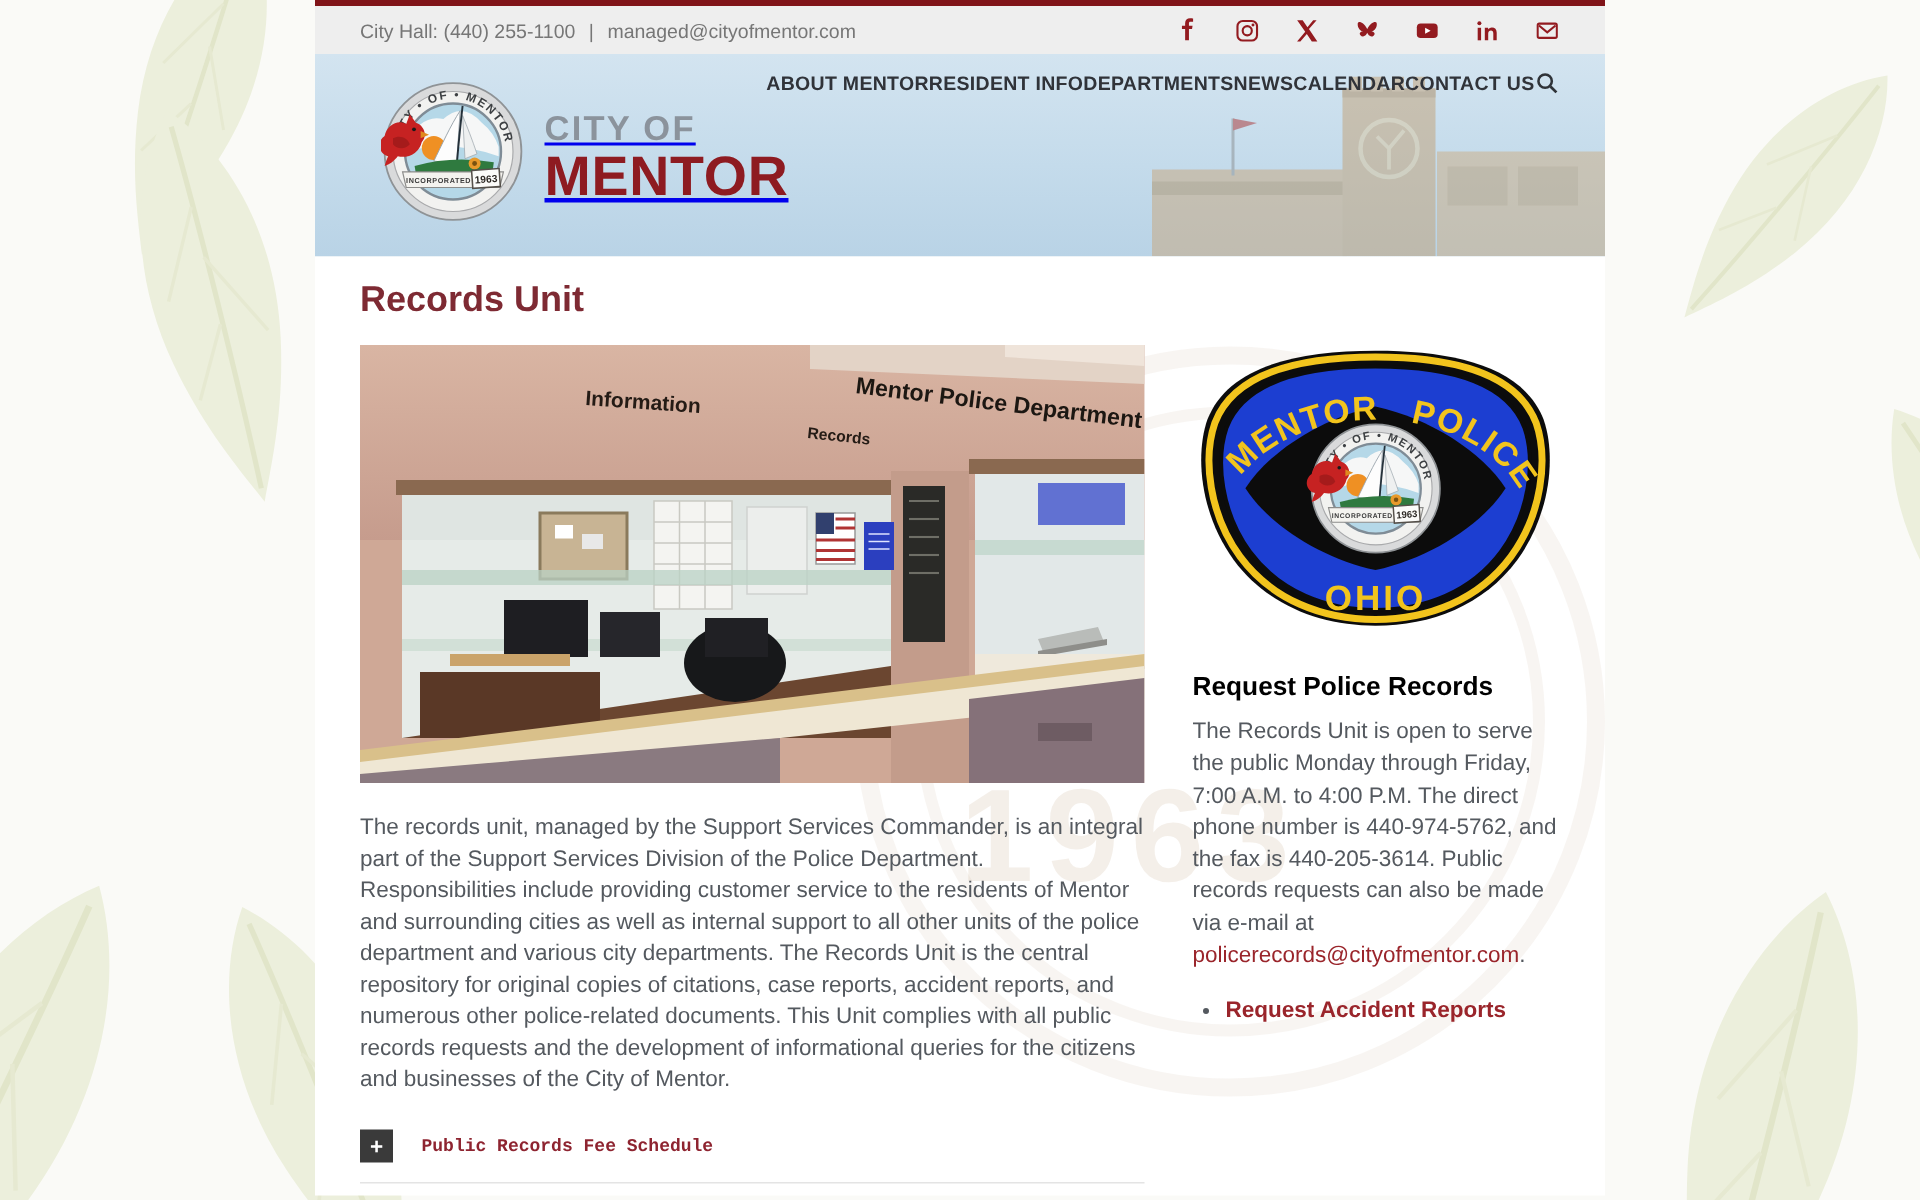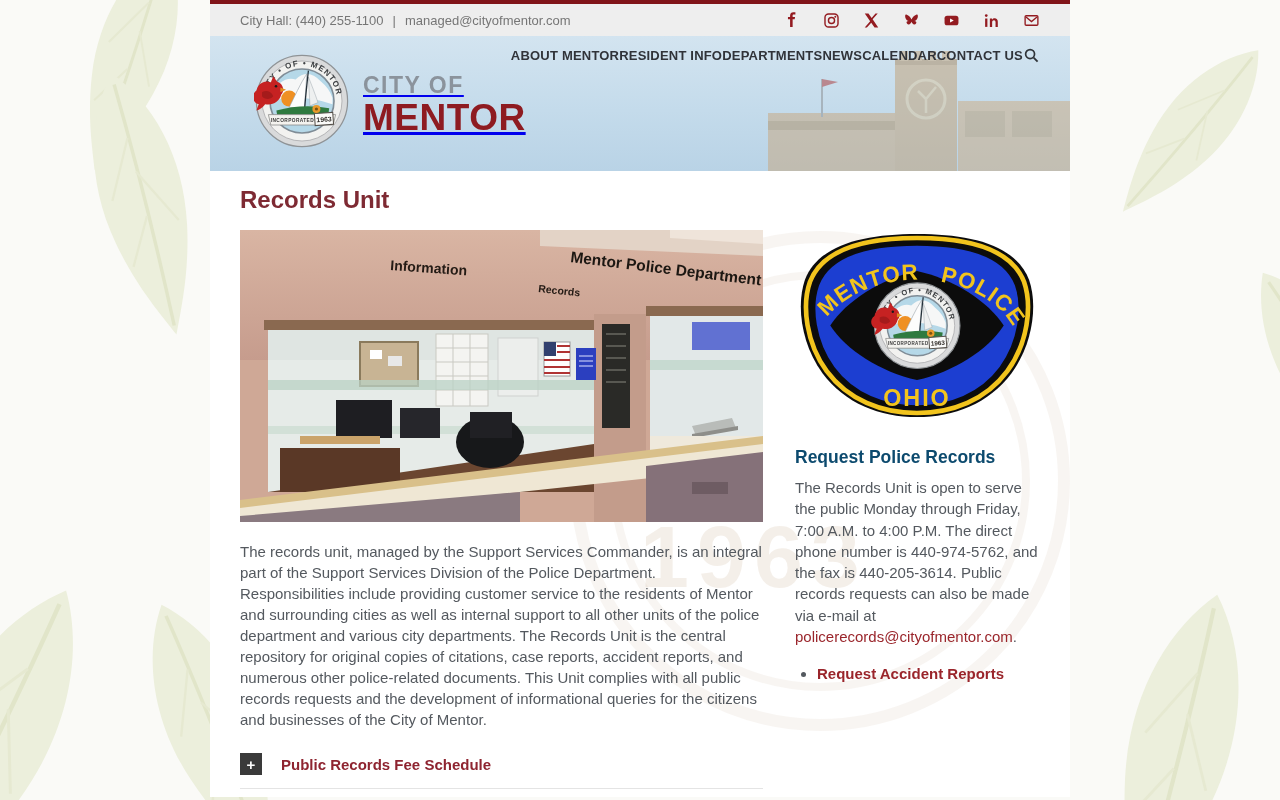--- a/index.html
+++ b/index.html
@@ -35,23 +35,23 @@
   .watermark-year { position:absolute; left:430px; top:335px; font-size:88px; font-weight:800; letter-spacing:8px; color:rgba(190,160,125,.17); }
   .page-title { font-size:24px; font-weight:700; color:#7e2a33; margin-bottom:16px; position:relative; z-index:1; }
   .columns { display:flex; gap:32px; position:relative; z-index:1; }
   .col-left { width:523px; flex:0 0 523px; }
   .col-right { flex:1; min-width:0; }
   figure svg { display:block; }
 
   .article-text { margin-top:19px; font-size:15px; line-height:1.4; color:#54595f; }
   .accordion { margin-top:21px; display:flex; align-items:center; gap:19px; padding:2px 0 13px; border-bottom:1px solid #e4e4e4; cursor:pointer; }
   .accordion-toggle { width:22px; height:22px; background:#3a3a3a; color:#ffffff; display:flex; align-items:center; justify-content:center; font-size:15px; font-weight:700; flex:0 0 22px; }
-  .accordion-label { font-size:15px; font-weight:700; color:#8e2430; }
-
-  .sidebar-heading { margin:26px 0 9px; font-size:17.5px; font-weight:700; color:#0c4a6e; }
+  .accordion-label { font-size:12px; font-weight:700; color:#8e2430;font-family:Liberation Mono, monospace; }
+
+  .sidebar-heading { margin:26px 0 9px; font-size:17.5px; font-weight:700; color:#000000; }
   .sidebar-text { font-size:15px; line-height:1.42; color:#54595f; }
   .sidebar-text a { color:#9a252b; text-decoration:none; }
   .sidebar-list { margin:17px 0 0 6px; padding-left:16px; color:#54595f; }
   .sidebar-list li { font-size:15px; line-height:1.3; }
   .sidebar-list a { color:#9a252b; font-weight:700; text-decoration:none; }
 
   
   .footer { margin-top:6px; background:#2b2b2b; border-top:4px solid #1d1d1d; height:90px; display:flex; align-items:flex-start; padding:9px 28px 0; }
 </style>
 </head>

